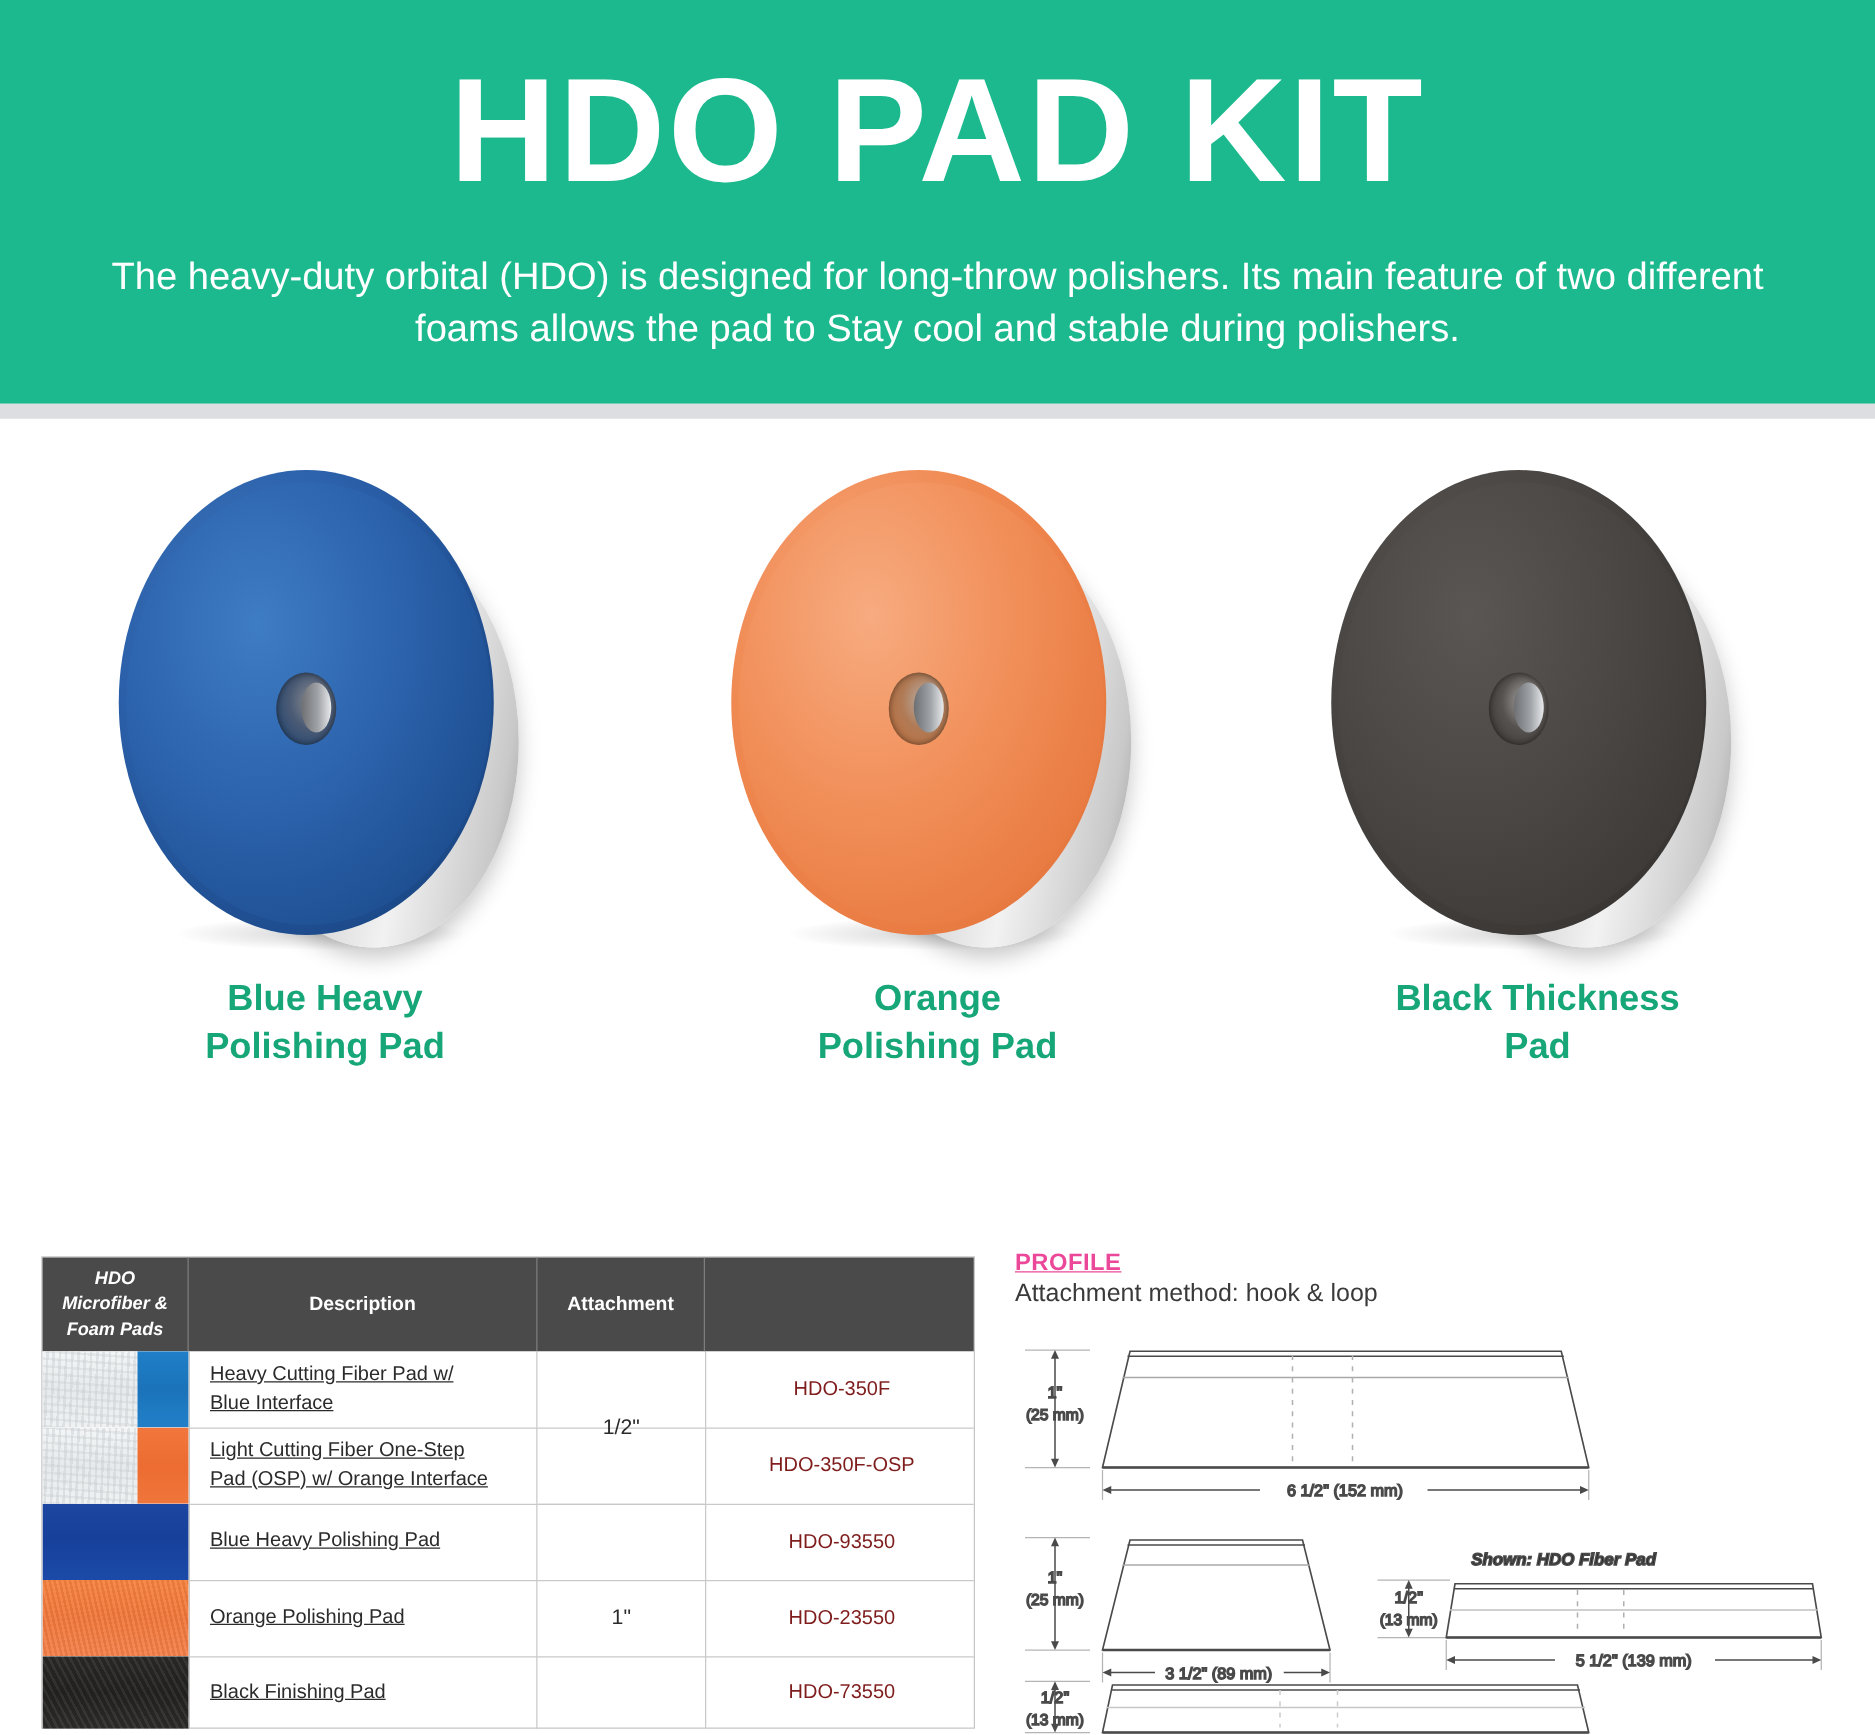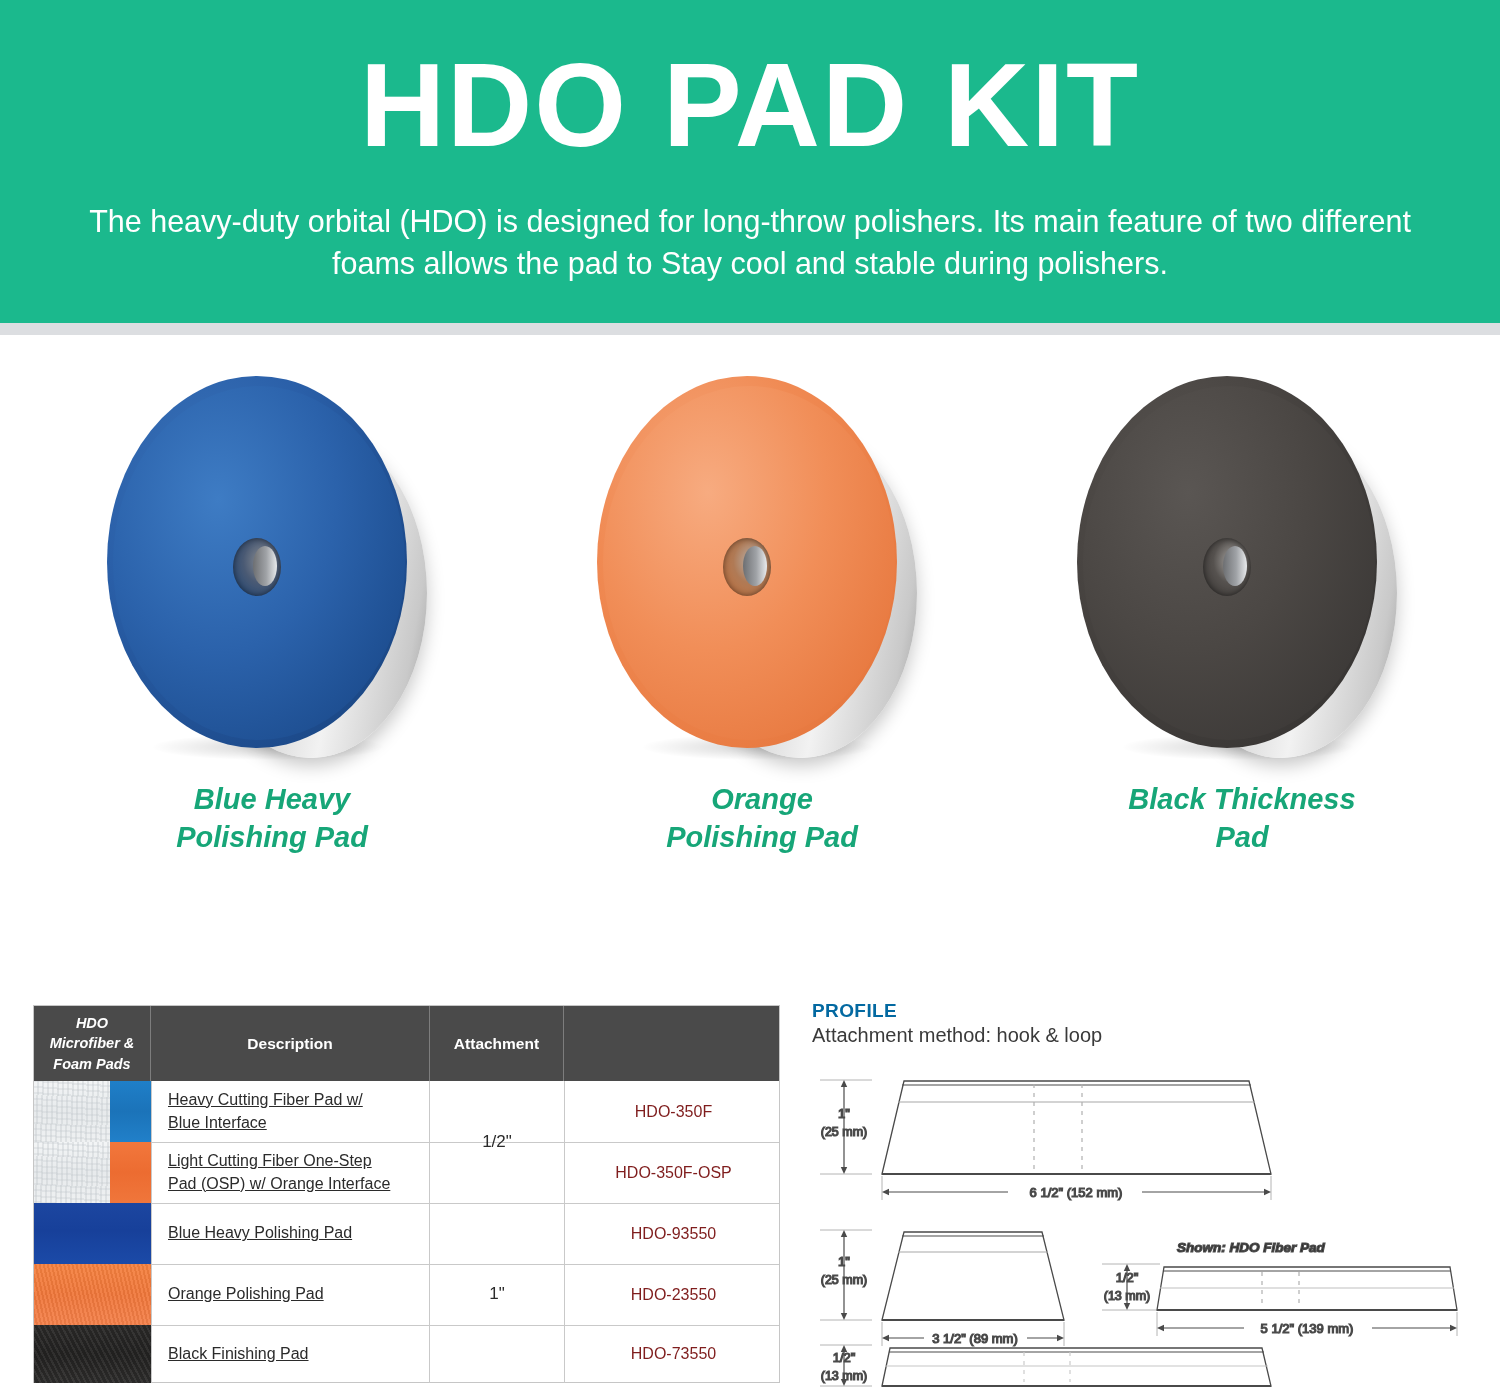--- a/index.html
+++ b/index.html
@@ -37,21 +37,21 @@
     line-height:1.38;
     font-family:"Liberation Sans", sans-serif;
   }
   .hero-divider{
     position:absolute;left:0;top:323px;width:1500px;height:12px;
     background:#dcdee1;
   }
 
   
   .products{
-    position:absolute;left:12px;top:350px;width:1444px;height:560px;font-style:italic;
+    position:absolute;left:0;top:350px;width:1444px;height:560px;
   }
   .product{
     position:absolute;top:0;width:500px;height:560px;
   }
   .product.p0{left:10px;}
   .product.p1{left:500px;}
   .product.p2{left:980px;}
 
   .pad-wrap{
     position:absolute;left:50%;top:26px;
@@ -201,21 +201,21 @@
   }
   .thick-a{top:0;height:122px;}
   .thick-b{top:122px;height:180px;border-top:1px solid #c9c9c9;}
 
   
   .profile{
     position:absolute;left:812px;top:1000px;width:680px;height:388px;
   }
   .profile-title{
     position:absolute;left:0;top:0;font-size:19px;font-weight:bold;
-    color:#0369a1;letter-spacing:.4px;
+    color:#ec4899;letter-spacing:.4px;text-decoration:underline;
   }
   .profile-sub{
     position:absolute;left:0;top:24px;font-size:20px;color:#3a3a3a;font-weight:300;
   }
   .prof-svg{position:absolute;left:0;top:52px;}
 
   svg text{font-family:"Liberation Sans", sans-serif;}
 </style>
 </head>
 <body>

